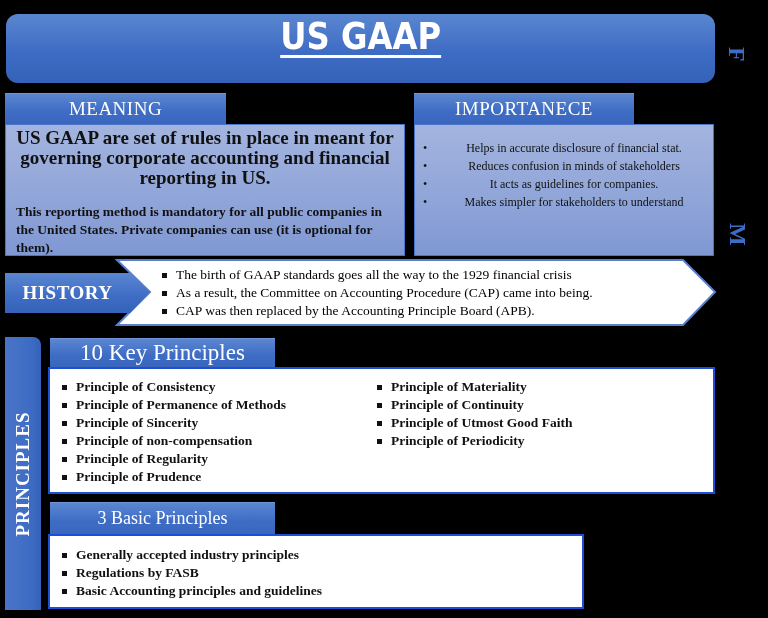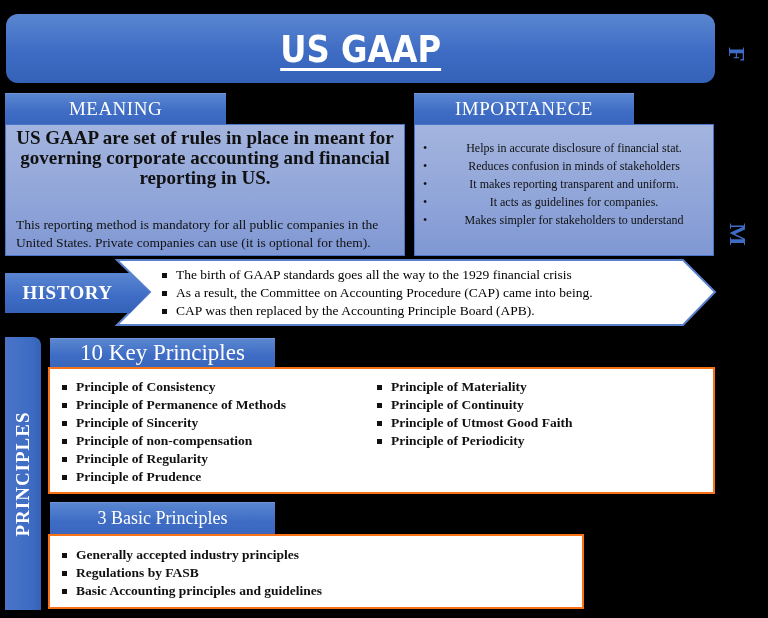--- a/index.html
+++ b/index.html
@@ -5,21 +5,21 @@
   html, body { margin: 0; padding: 0; }
   body {
     width: 768px; height: 618px; background: #000000; position: relative; overflow: hidden;
     font-family: "Liberation Serif", "DejaVu Serif", serif;
   }
   .abs { position: absolute; box-sizing: border-box; }
   .title-bar {
     left: 6px; top: 14px; width: 709px; height: 69px;
     background: linear-gradient(#5a86d0, #3e6cc4 55%, #3562b8);
     border-radius: 12px;
-    display: flex; align-items: center; justify-content: center;
+    display: flex; align-items: flex-start; justify-content: center;
   }
   .title-text {
     font-family: "DejaVu Sans", "Liberation Sans", sans-serif;
     font-weight: bold; font-size: 38px; color: #ffffff;
     text-decoration: underline; text-underline-offset: 6px; text-decoration-thickness: 3px;
     letter-spacing: 0px; transform: scaleX(0.85);
   }
   .side-letter {
     color: #3e6cc4; font-weight: bold; font-size: 24px;
     font-family: "Liberation Serif", serif;
@@ -33,25 +33,25 @@
     border-top: 1px solid #6f95d8;
   }
   .tab-lg { font-size: 19px; letter-spacing: 0.5px; }
   .panel-blue {
     background: linear-gradient(#a3b4de, #8fa4d8 60%, #7f97d3);
     border: 1px solid #4a74c8;
     color: #111111;
   }
   .panel-white {
     background: #ffffff;
-    border: 2px solid #f97316;
+    border: 2px solid #1d4ed8;
     color: #111111;
   }
   .meaning-lead { font-weight: bold; font-size: 19px; text-align: center; line-height: 20px; }
-  .meaning-sub { font-size: 13.5px; line-height: 18px; margin-top: 28px; }
+  .meaning-sub { font-size: 13.5px; line-height: 18px; margin-top: 15px; font-weight: bold; }
   ul { margin: 0; padding: 0; list-style: none; }
   .dot-list li { position: relative; padding-left: 22px; font-size: 12px; line-height: 18px; text-align: center; }
   .dot-list li::before { content: "•"; position: absolute; left: 4px; top: 0; }
   .sq-list li { position: relative; padding-left: 18px; }
   .sq-list li::before {
     content: ""; position: absolute; left: 4px; top: 7px; width: 5px; height: 5px; background: #111;
   }
   .history-list li { font-size: 13.5px; line-height: 18px; }
   .principle-list li { font-size: 13.5px; line-height: 18px; font-weight: bold; }
   .principles-bar {
@@ -83,21 +83,20 @@
   <div class="meaning-sub">This reporting method is mandatory for all public companies in the United States. Private companies can use (it is optional for them).</div>
 </div>
 
 <div class="abs tab tab-lg" style="left:414px; top:93px; width:220px; height:31px;">
   <span>IMPORTANECE</span>
 </div>
 <div class="abs panel-blue" style="left:414px; top:124px; width:300px; height:132px; padding:14px 6px 0 4px;">
   <ul class="dot-list">
     <li>Helps in accurate disclosure of  financial stat.</li>
     <li>Reduces confusion in minds of  stakeholders</li>
-    <li>It makes reporting transparent and uniform.</li>
     <li>It acts as guidelines for companies.</li>
     <li>Makes simpler for stakeholders to understand</li>
   </ul>
 </div>
 
 <svg class="abs" style="left:0; top:255px;" width="768" height="75">
   <defs>
     <linearGradient id="hg" x1="0" y1="0" x2="0" y2="1">
       <stop offset="0" stop-color="#5a86d0"></stop>
       <stop offset="0.6" stop-color="#3e6cc4"></stop>

